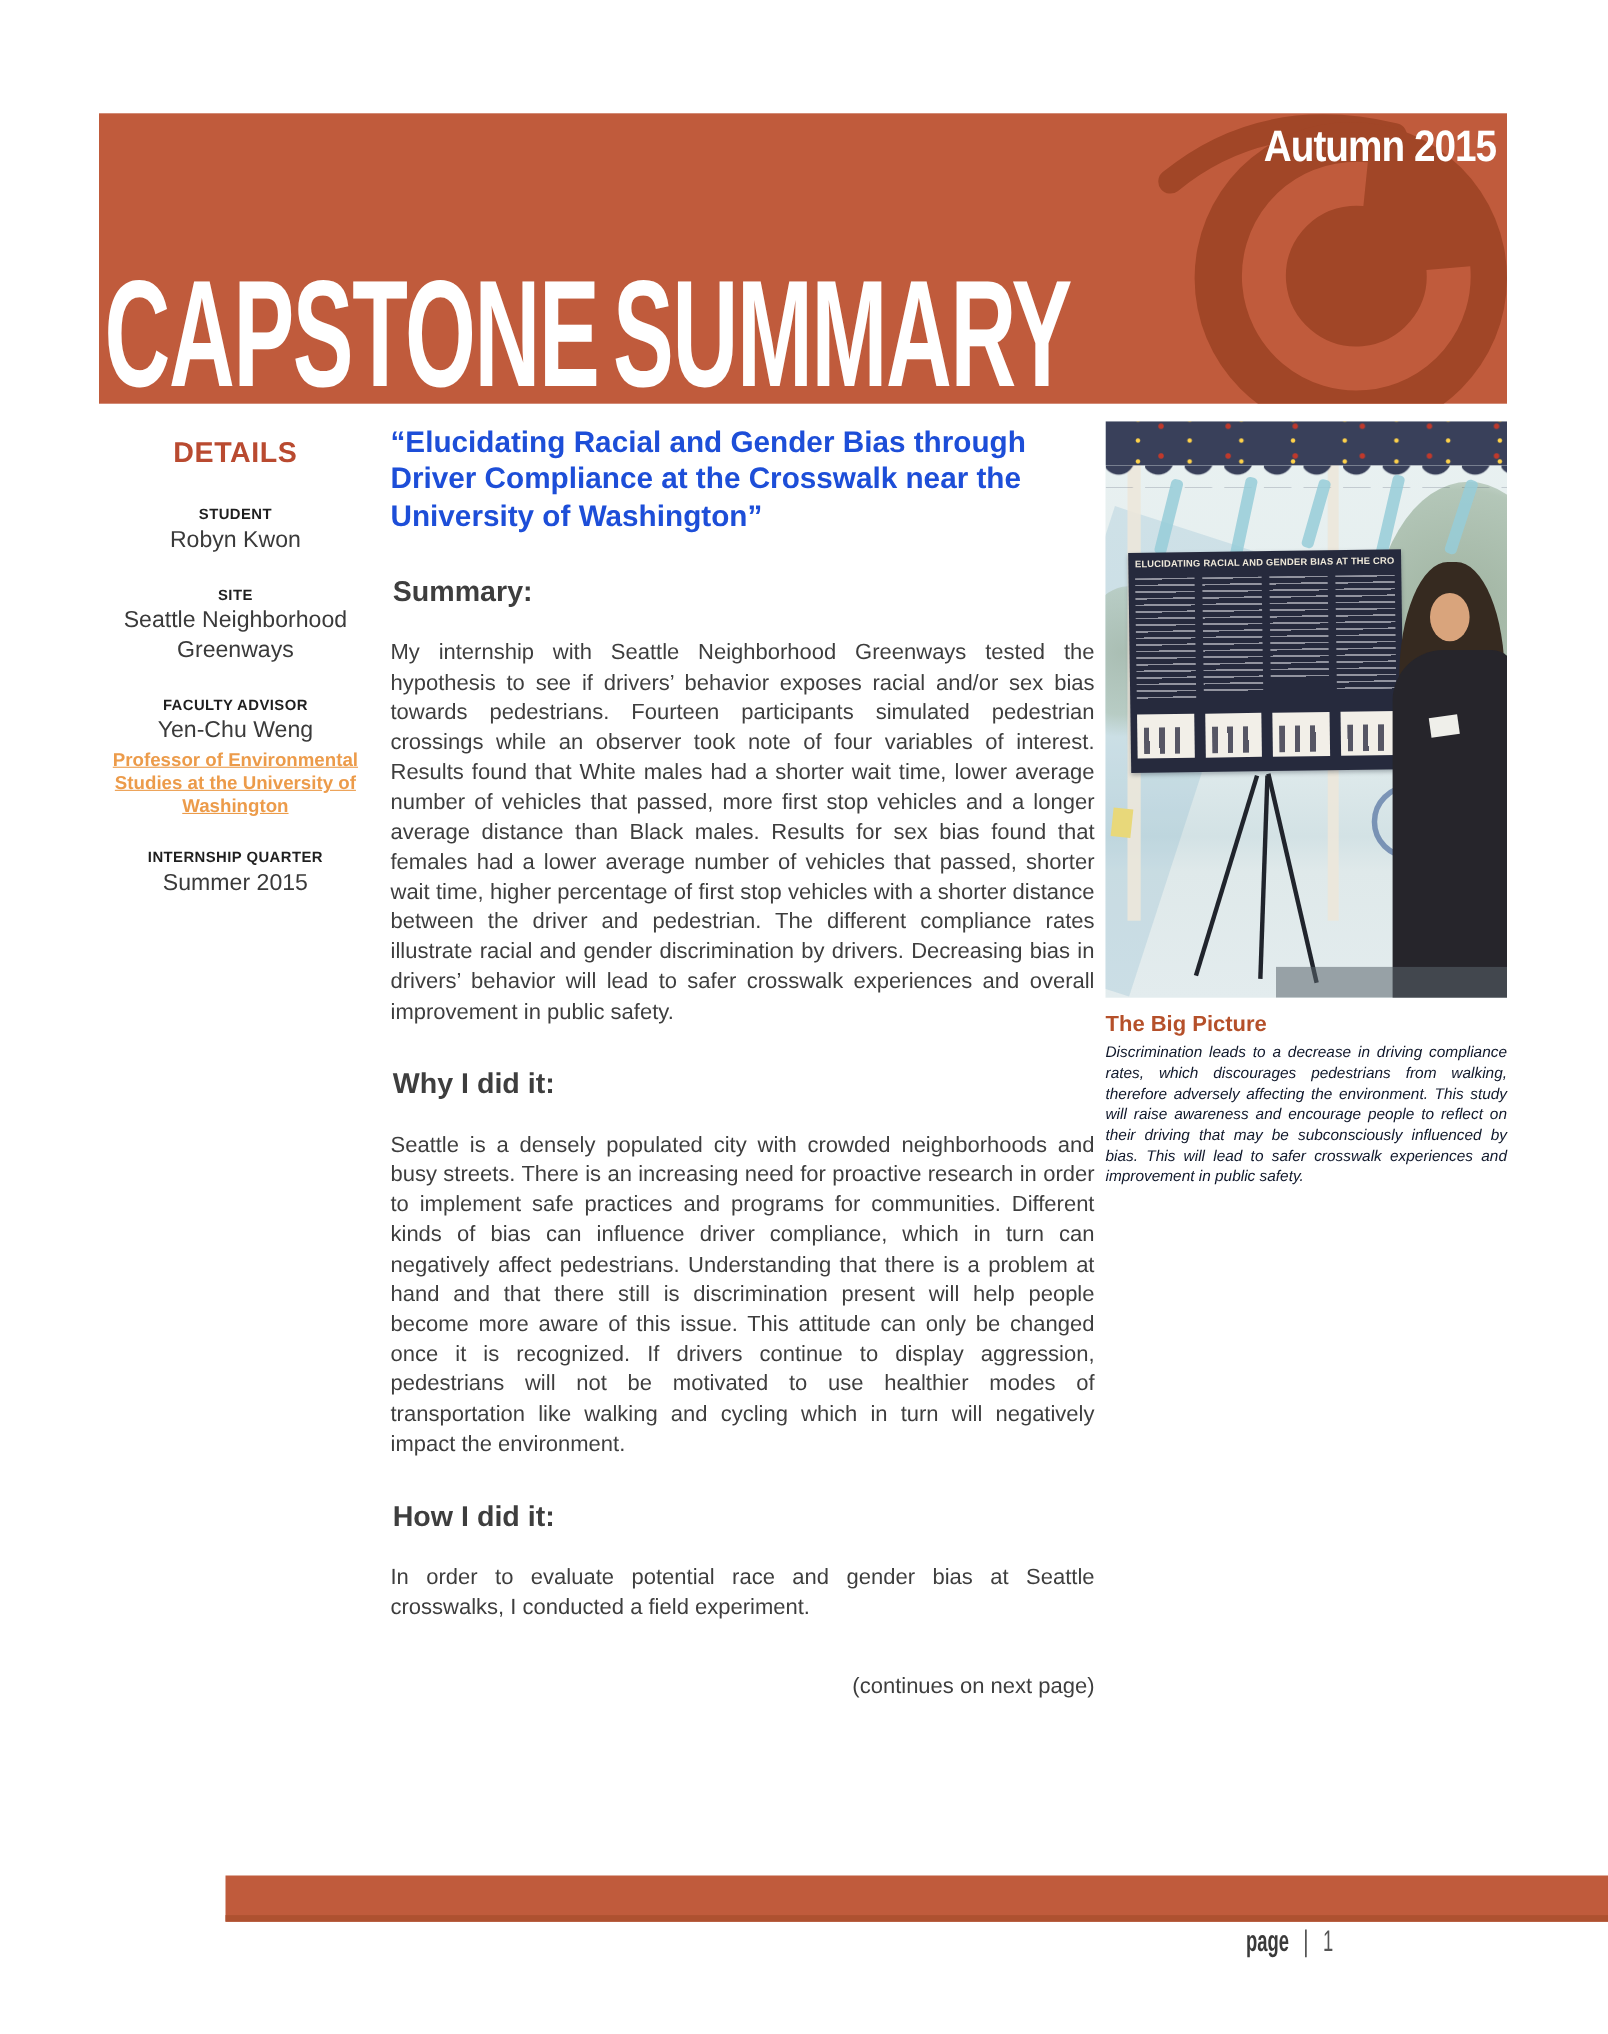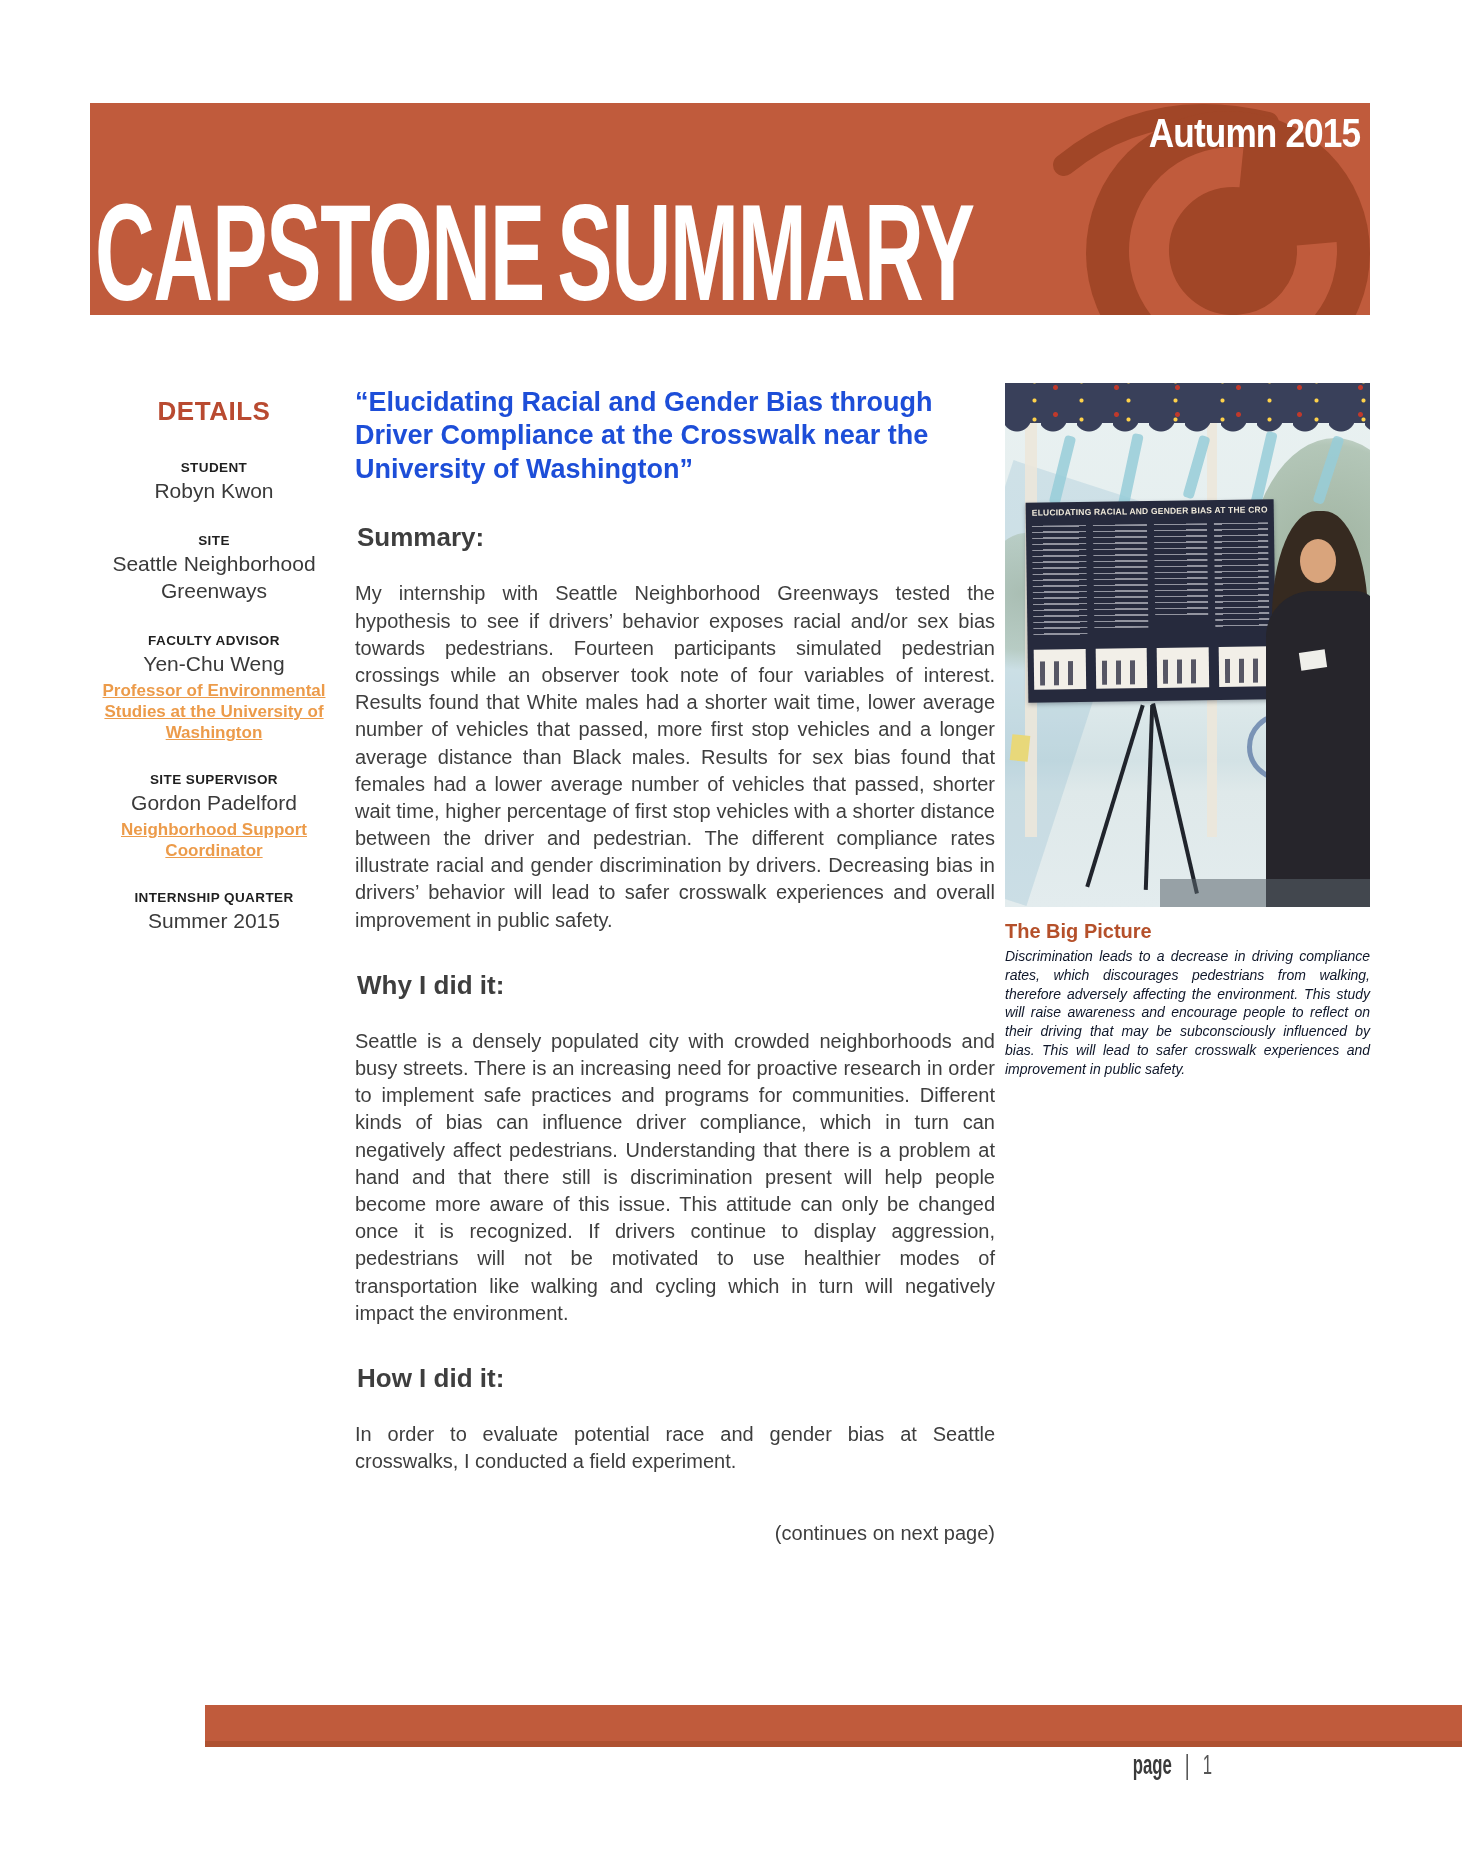--- a/index.html
+++ b/index.html
@@ -1,21 +1,21 @@
 <!DOCTYPE html>
 <html><head>
 <meta charset="utf-8">
 <style>
   html,body{margin:0;padding:0;}
   body{
     width:1462px;height:1849px;position:relative;background:#ffffff;
     font-family:"Liberation Sans", sans-serif;color:#3e3e3e;overflow:hidden;
   }
   
-  .band{position:absolute;left:90px;top:103px;width:1280px;height:212px;background:#c05b3c;overflow:hidden;}
+  .band{position:absolute;left:90px;top:103px;width:1280px;height:264px;background:#c05b3c;overflow:hidden;}
   .swirl{position:absolute;right:0;top:0;width:320px;height:264px;}
   .issue{
     position:absolute;top:8px;right:10px;color:#ffffff;font-weight:bold;font-size:40px;
     transform:scaleX(0.88);transform-origin:right top;white-space:nowrap;letter-spacing:-1px;
   }
   .masthead{
     position:absolute;left:5px;bottom:-6px;color:#ffffff;font-weight:bold;font-size:138px;
     letter-spacing:-2px;word-spacing:-14px;white-space:nowrap;
     transform:scaleX(0.60);transform-origin:left bottom;line-height:1;
   }
@@ -131,25 +131,20 @@
   </div>
   <div class="field">
     <div class="f-label">SITE</div>
     <div class="f-value">Seattle Neighborhood Greenways</div>
 
   </div>
   <div class="field">
     <div class="f-label">FACULTY ADVISOR</div>
     <div class="f-value">Yen-Chu Weng</div>
     <div class="f-note">Professor of Environmental Studies at the University of Washington</div>
-  </div>
-  <div class="field">
-    <div class="f-label">SITE SUPERVISOR</div>
-    <div class="f-value">Gordon Padelford</div>
-    <div class="f-note">Neighborhood Support Coordinator</div>
   </div>
   <div class="field">
     <div class="f-label">INTERNSHIP QUARTER</div>
     <div class="f-value">Summer 2015</div>
 
   </div>
 </div>
 
 <div class="main">
   <div class="article-title">“Elucidating Racial and Gender Bias through Driver Compliance at the Crosswalk near the University of Washington”</div>

